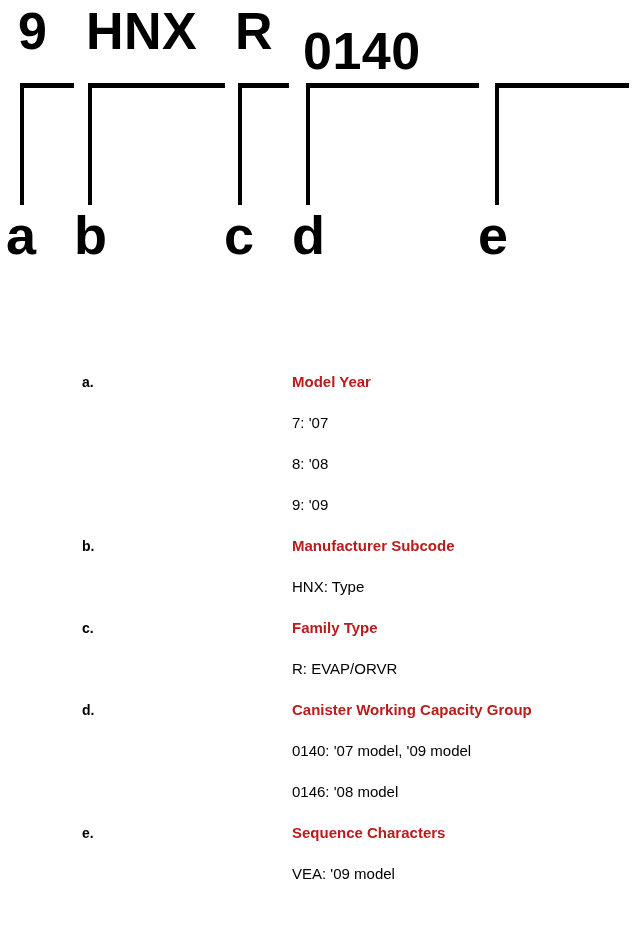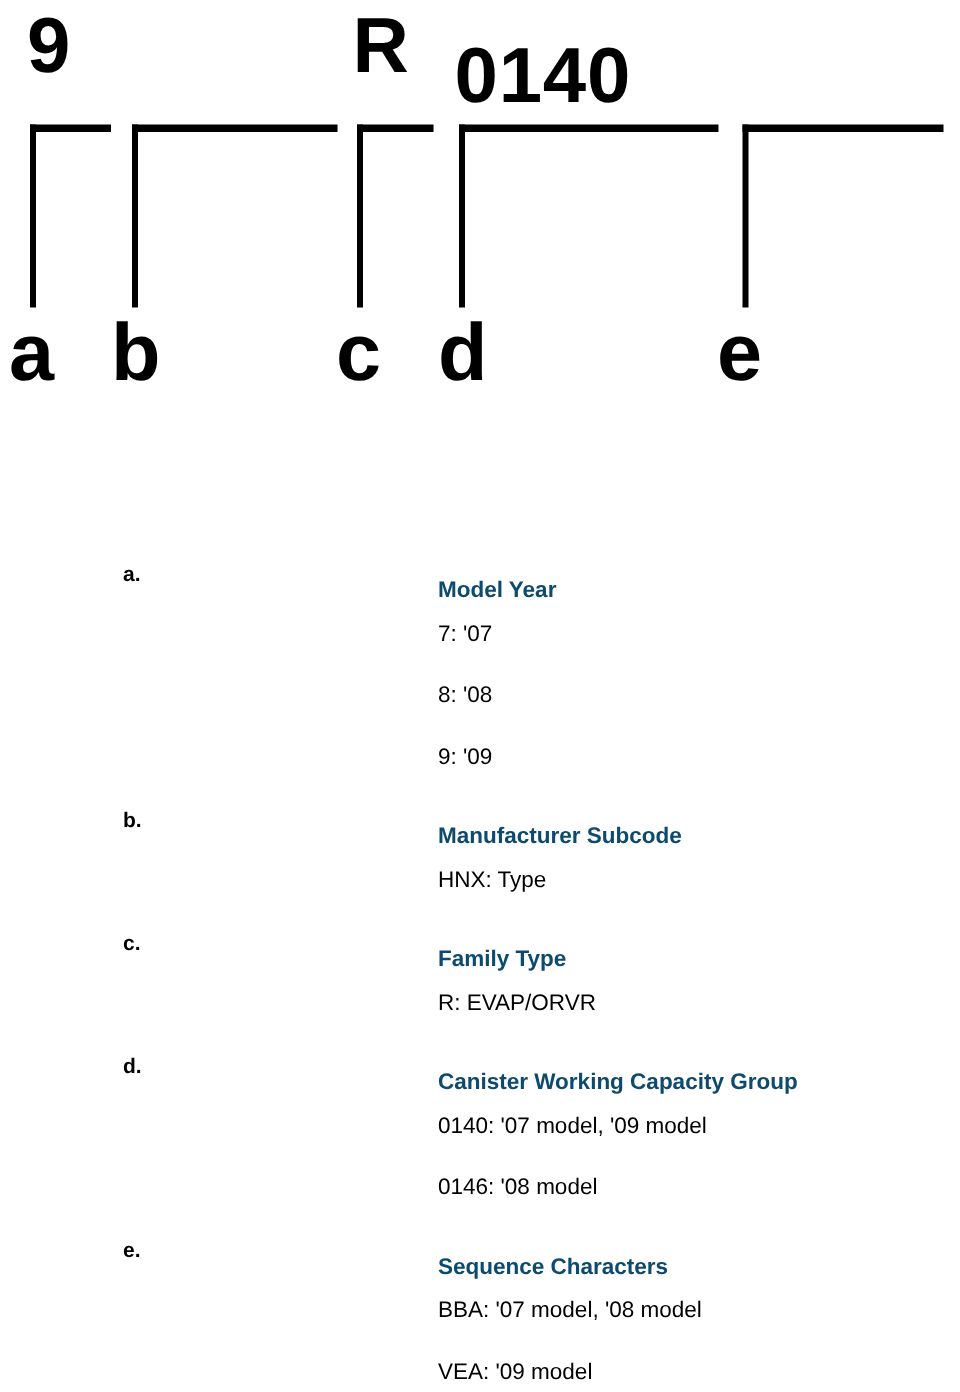--- a/index.html
+++ b/index.html
@@ -104,22 +104,21 @@
   }
   .legend-title {
     position: absolute;
     left: 292px;
     top: 0;
     font-family: "Liberation Sans", sans-serif;
     font-weight: bold;
     font-size: 15px;
     line-height: 20px;
     white-space: nowrap;
-    color: #0c4a6e;
-    margin-top: 12px;
+    color: #b91c1c;
   }
   .legend-item {
     position: relative;
     height: 41px;
   }
   .legend-item span {
     position: absolute;
     left: 292px;
     top: 0;
     font-family: "Liberation Sans", sans-serif;
@@ -128,20 +127,21 @@
     line-height: 20px;
     white-space: nowrap;
     color: #000000;
   }
 </style>
 </head>
 <body>
 
 <div id="code-row">
   <div class="code-seg" id="code-a">9</div>
+  <div class="code-seg" id="code-b">HNX</div>
   <div class="code-seg" id="code-c">R</div>
   <div class="code-seg" id="code-d">0140</div>
 </div>
 
 <div id="leaders">
 
   <div class="lead-h" style="left:20px;  top:83px; width:54px;"></div>
   <div class="lead-v" style="left:20px;  top:83px; height:122px;"></div>
 
   <div class="lead-h" style="left:88px;  top:83px; width:137px;"></div>
@@ -213,20 +213,17 @@
         <span>0146: '08 model</span>
       </div>
   </div>
 
   <div class="legend-group">
     <div class="legend-head-row">
       <div class="legend-marker">e.</div>
       <div class="legend-title">Sequence Characters</div>
     </div>
     <div class="legend-item">
-        <span>BBA: '07 model, '08 model</span>
-      </div>
-    <div class="legend-item">
         <span>VEA: '09 model</span>
       </div>
   </div>
 
 </div>
 
 </body></html>

